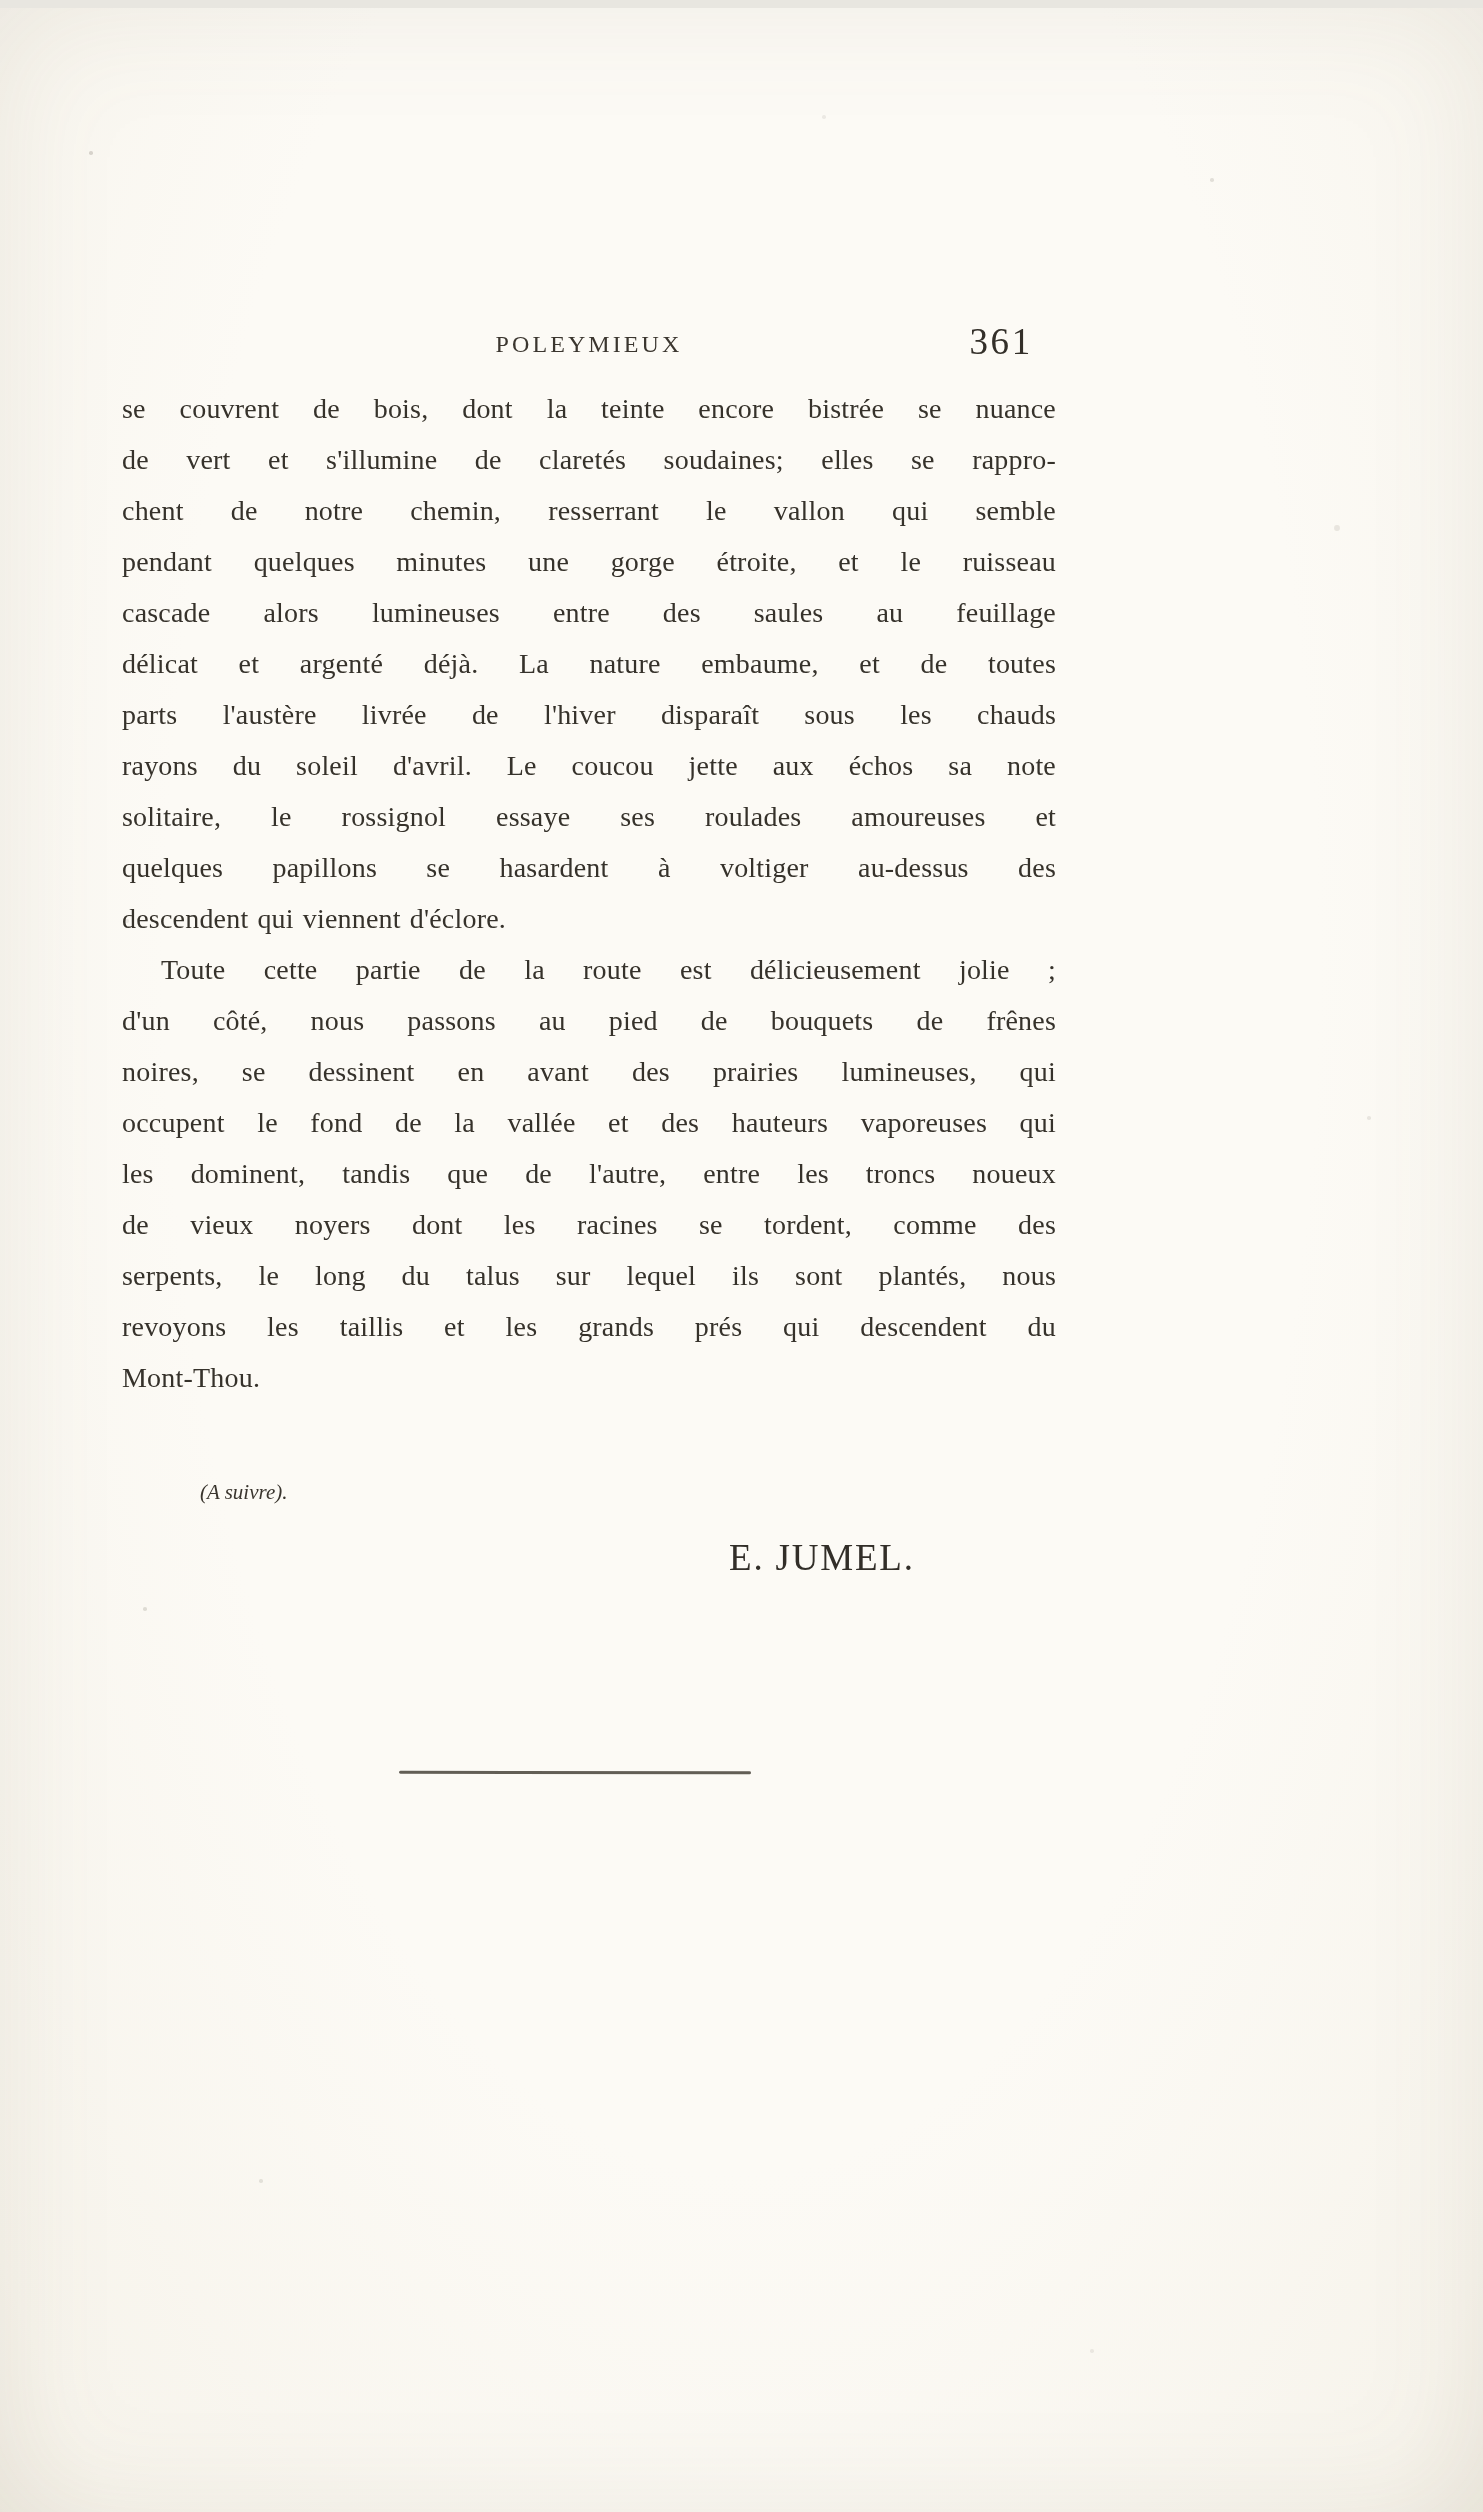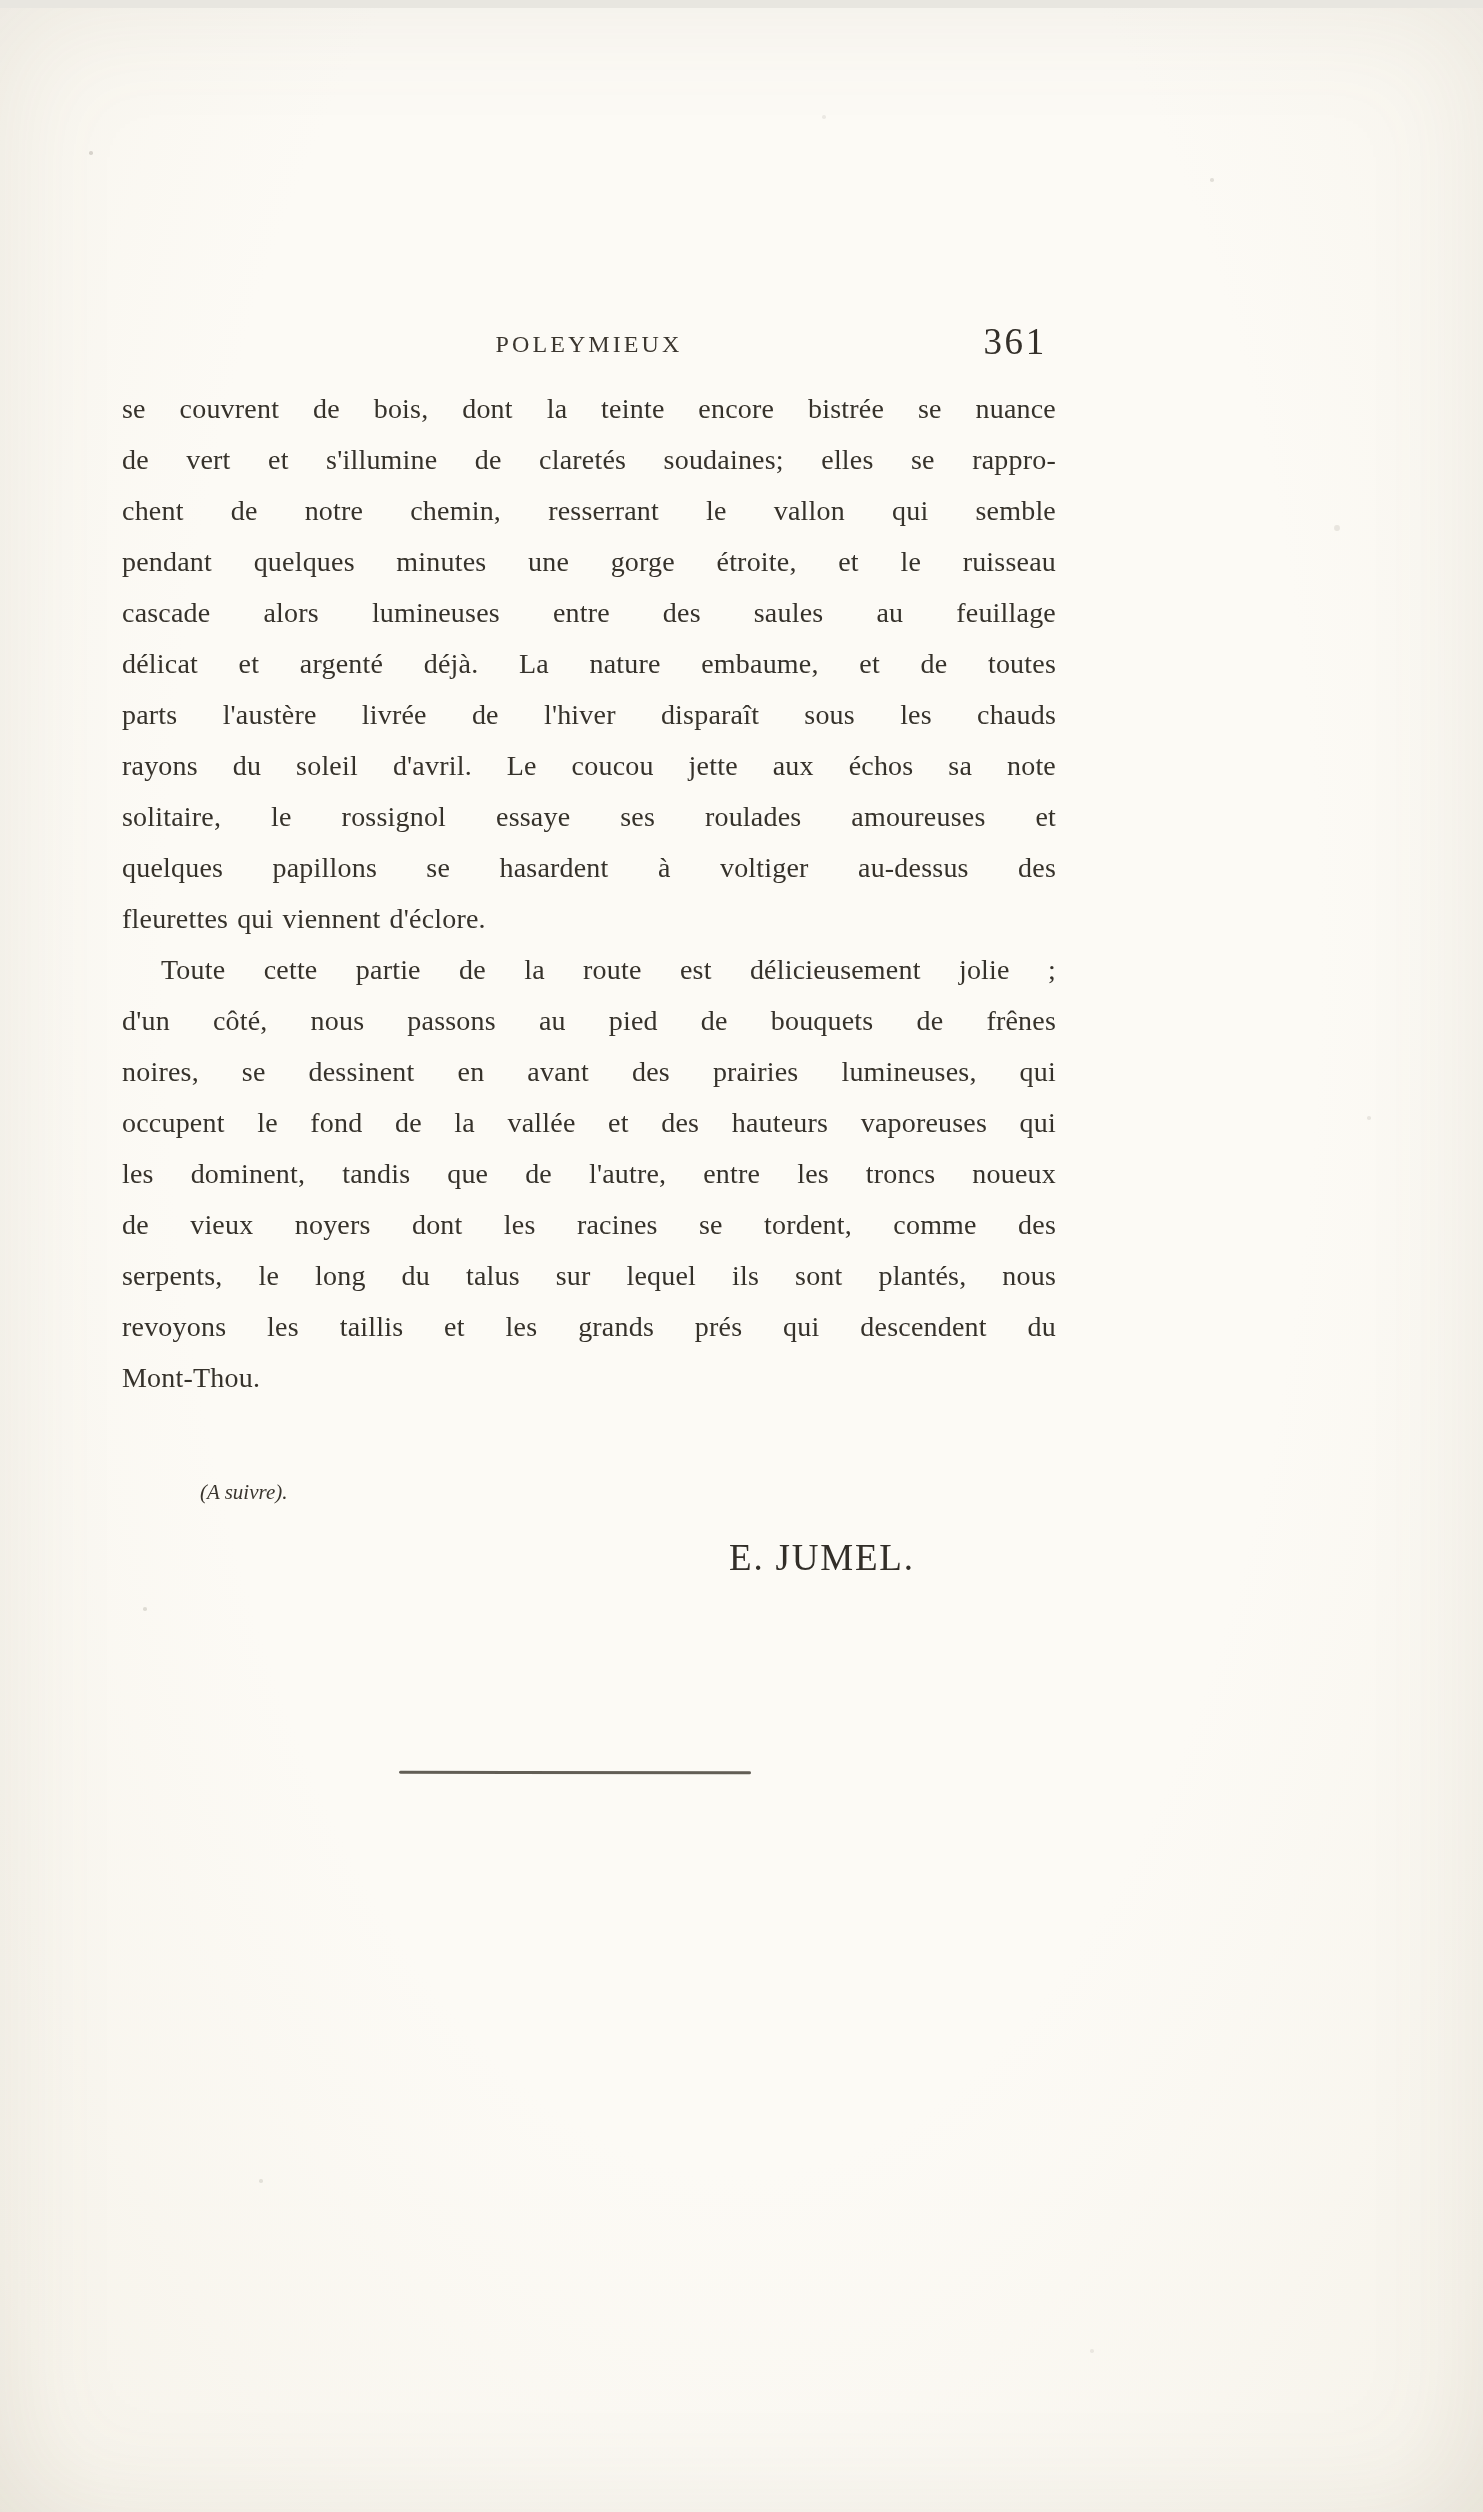--- a/index.html
+++ b/index.html
@@ -28,21 +28,21 @@
     width: 934px;
     text-align: center;
   }
   .head-title {
     font-size: 24px;
     letter-spacing: 3.1px;
     color: #3b362f;
   }
   .page-number {
     position: absolute;
-    right: 9px;
+    right: 23px;
     top: -10.7px;
     font-size: 37px;
     letter-spacing: 2.7px;
     color: #332f29;
   }
 
   
   .textblock {
     position: absolute;
     left: 122px;
@@ -136,21 +136,21 @@
         <div class="text-line">se couvrent de bois, dont la teinte encore bistrée se nuance</div>
         <div class="text-line">de vert et s'illumine de claretés soudaines; elles se rappro-</div>
         <div class="text-line">chent de notre chemin, resserrant le vallon qui semble</div>
         <div class="text-line">pendant quelques minutes une gorge étroite, et le ruisseau</div>
         <div class="text-line">cascade alors lumineuses entre des saules au feuillage</div>
         <div class="text-line">délicat et argenté déjà. La nature embaume, et de toutes</div>
         <div class="text-line">parts l'austère livrée de l'hiver disparaît sous les chauds</div>
         <div class="text-line">rayons du soleil d'avril. Le coucou jette aux échos sa note</div>
         <div class="text-line">solitaire, le rossignol essaye ses roulades amoureuses et</div>
         <div class="text-line">quelques papillons se hasardent à voltiger au-dessus des</div>
-        <div class="text-line last-line">fleurettes qui viennent d'éclore.</div>
+        <div class="text-line last-line">descendent qui viennent d'éclore.</div>
       </div>
     <div class="paragraph para2">
         <div class="text-line">Toute cette partie de la route est délicieusement jolie ;</div>
         <div class="text-line">d'un côté, nous passons au pied de bouquets de frênes</div>
         <div class="text-line">noires, se dessinent en avant des prairies lumineuses, qui</div>
         <div class="text-line">occupent le fond de la vallée et des hauteurs vaporeuses qui</div>
         <div class="text-line">les dominent, tandis que de l'autre, entre les troncs noueux</div>
         <div class="text-line">de vieux noyers dont les racines se tordent, comme des</div>
         <div class="text-line">serpents, le long du talus sur lequel ils sont plantés, nous</div>
         <div class="text-line">revoyons les taillis et les grands prés qui descendent du</div>

